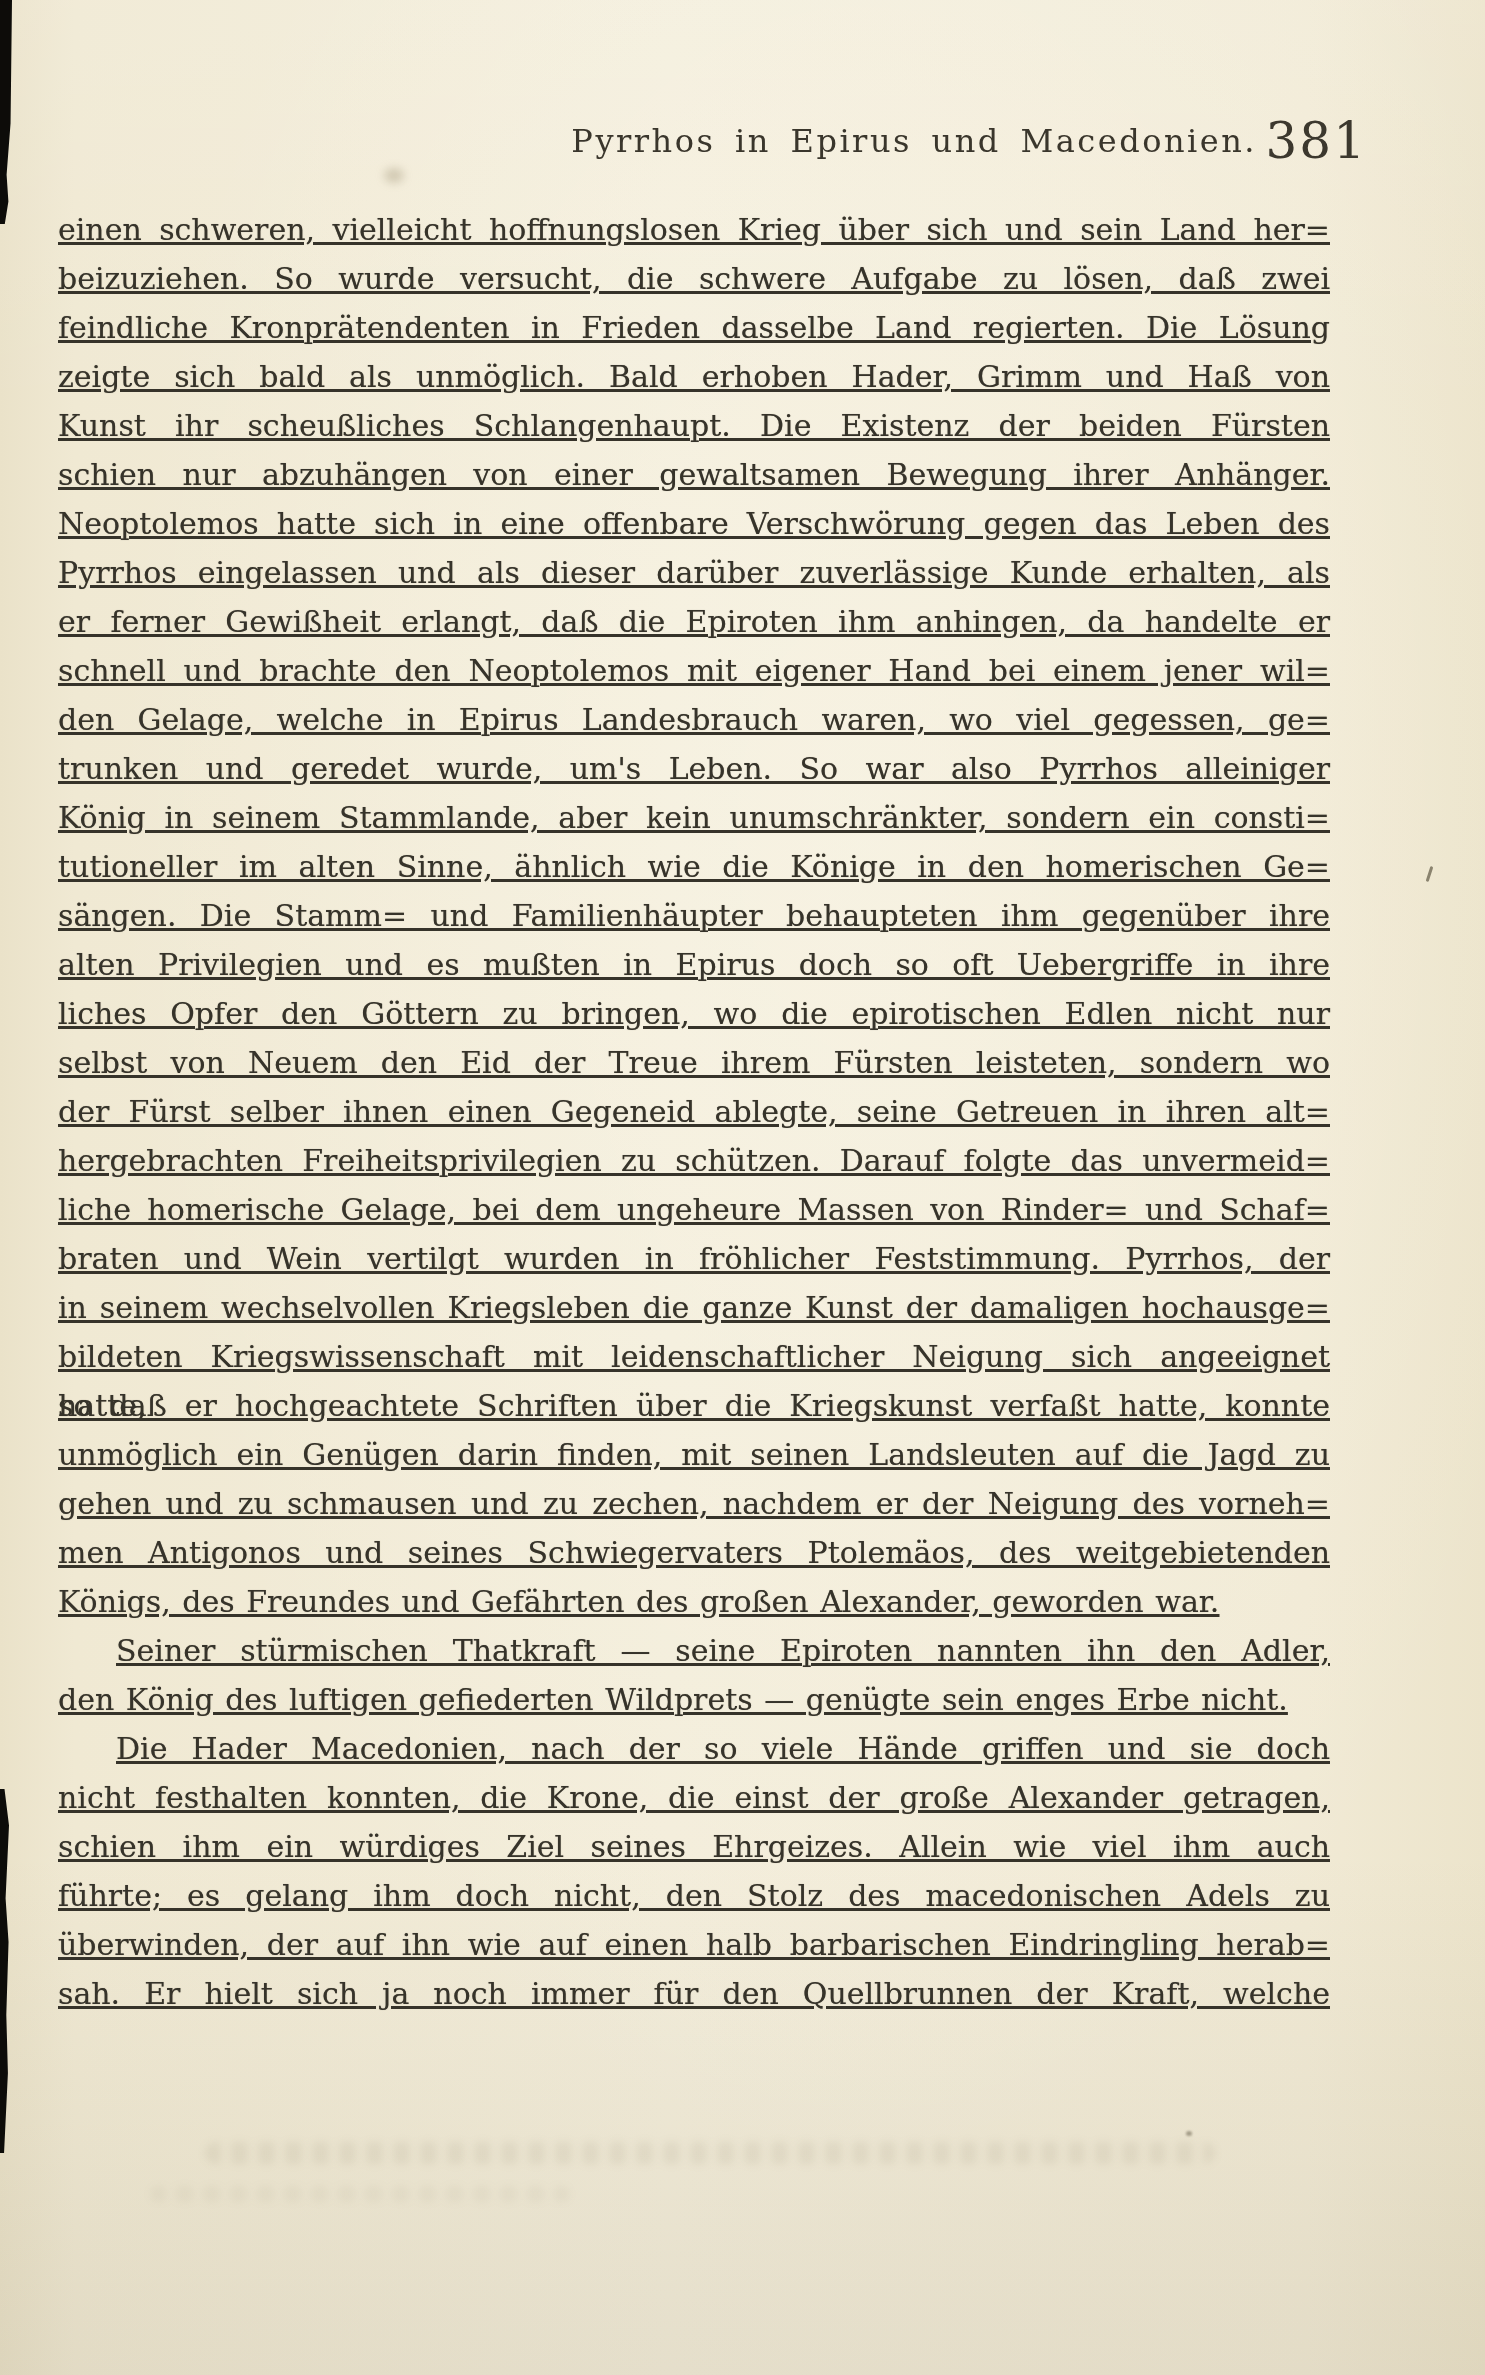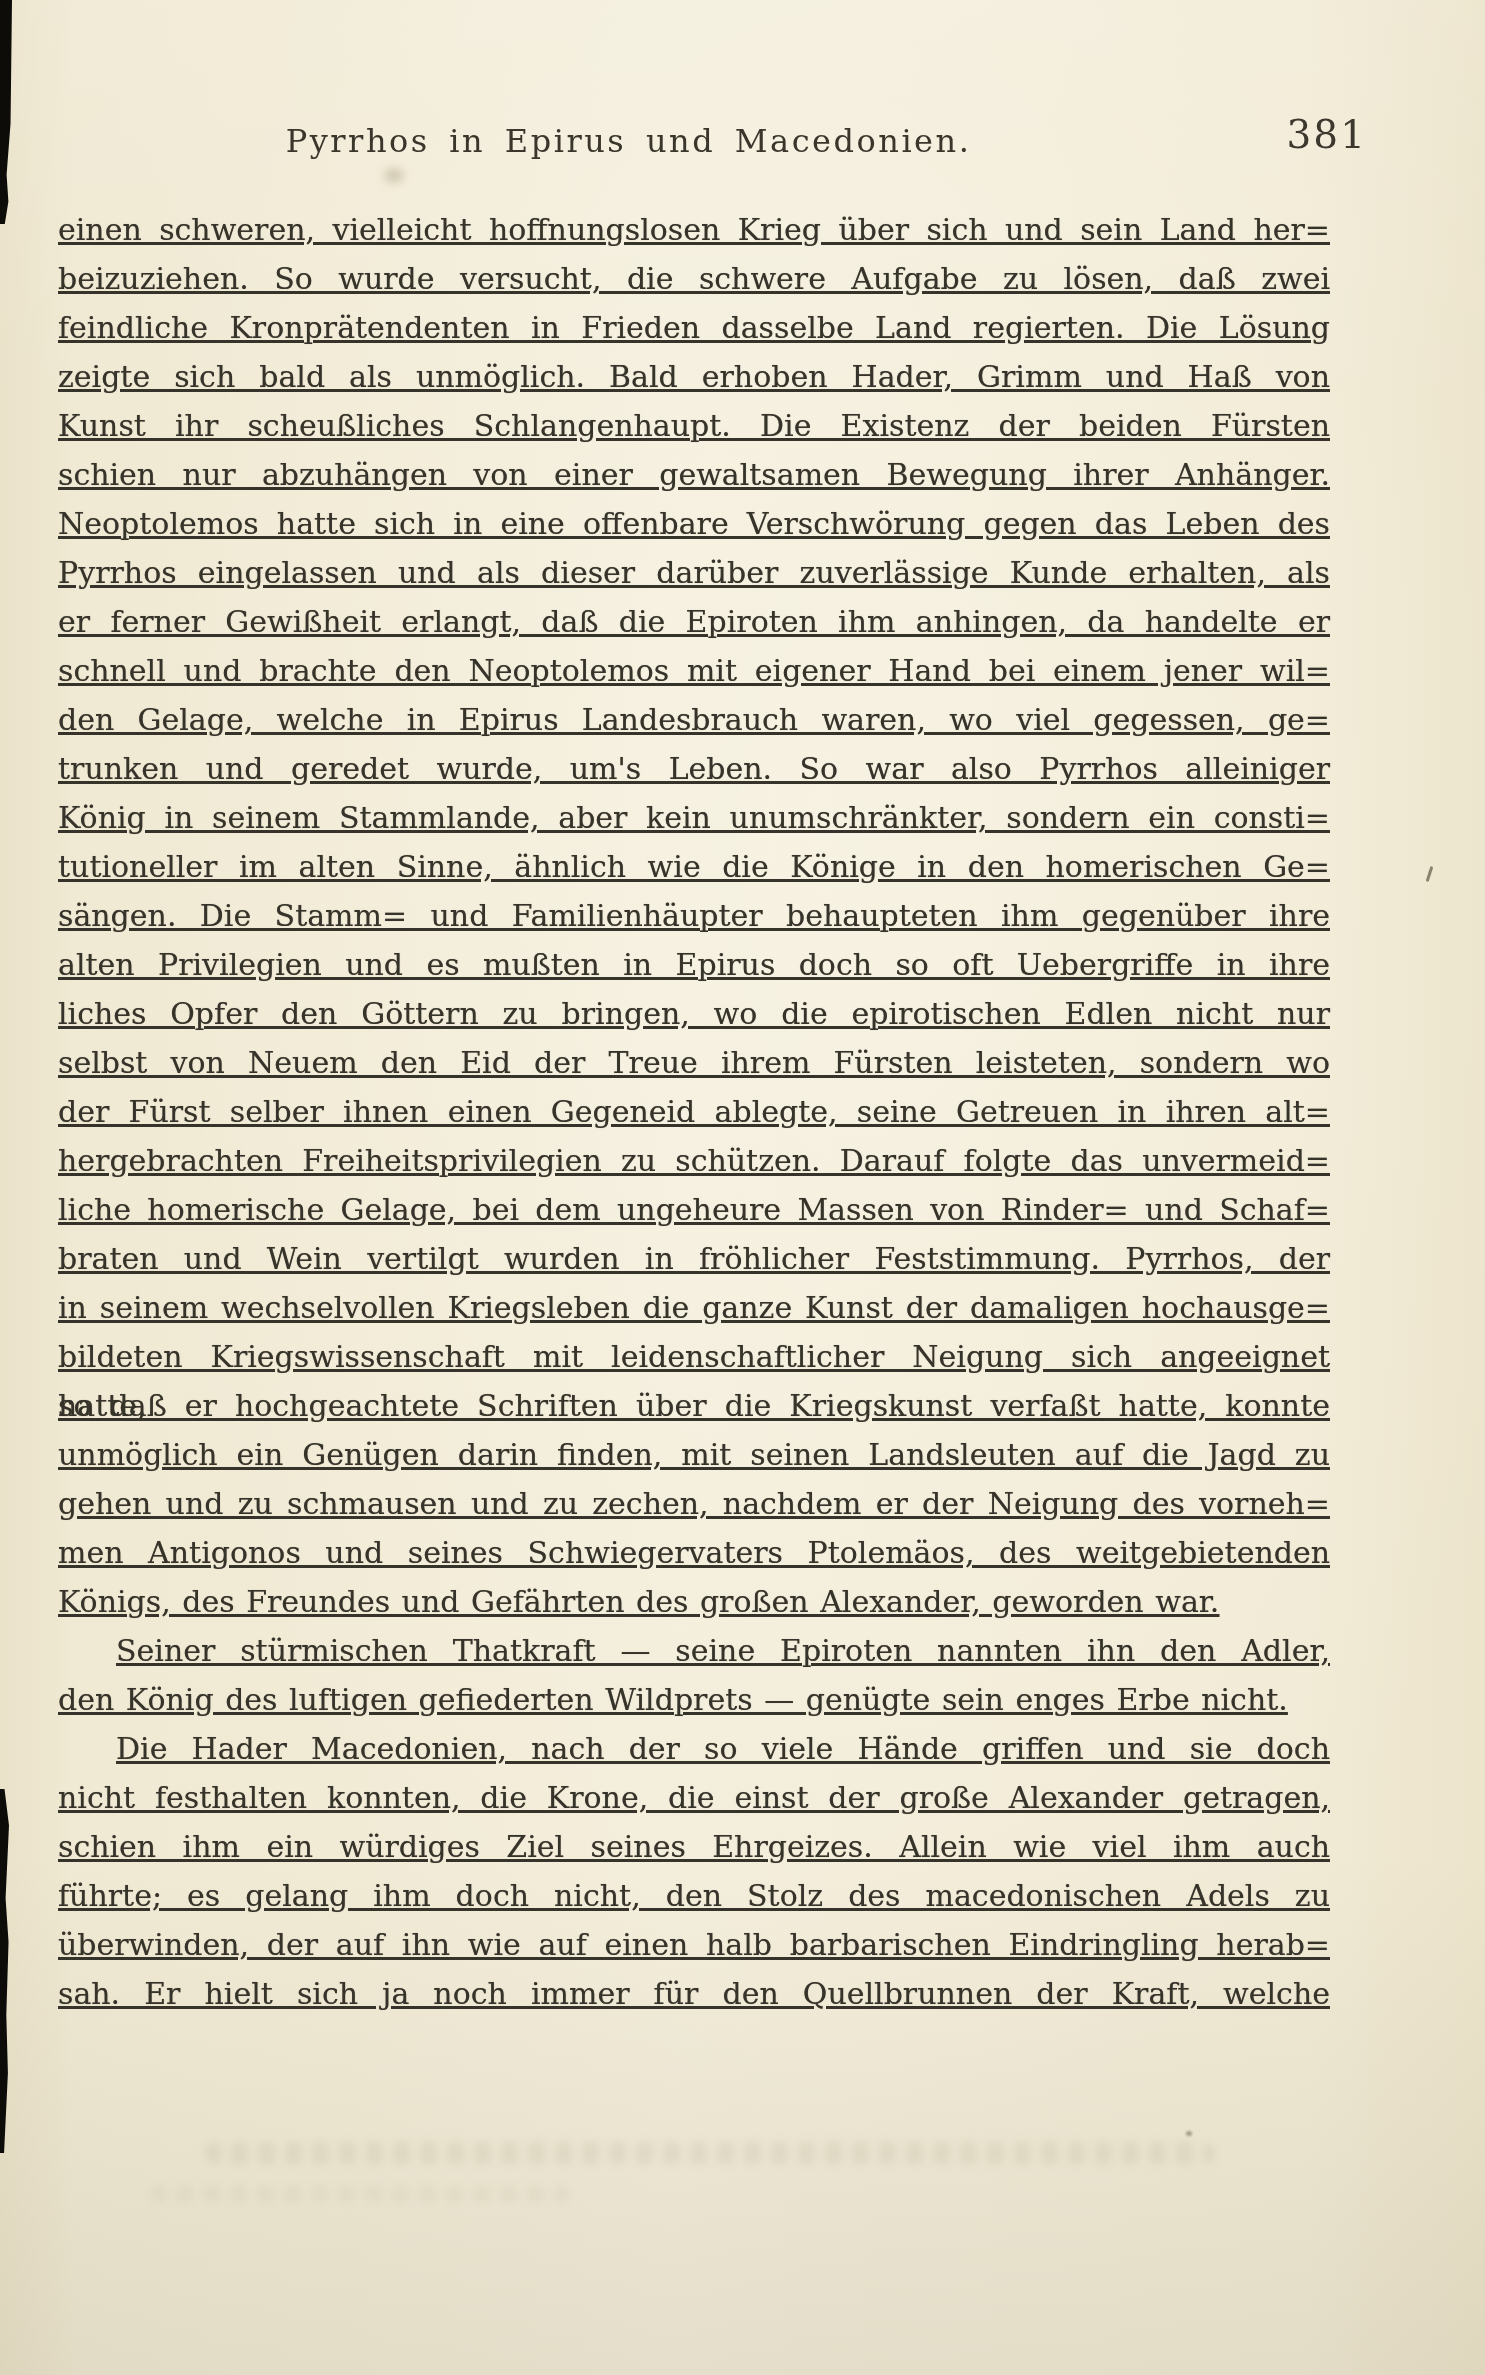--- a/index.html
+++ b/index.html
@@ -20,26 +20,26 @@
   }
   .edge-bottom {
     left:0; top:1789px; width:9px; height:364px;
     clip-path: polygon(0 0, 50% 0, 100% 10%, 62% 30%, 95% 42%, 70% 62%, 88% 78%, 45% 100%, 0 100%);
   }
   .running-head {
     position:absolute; left:0; right:0; top:116px; height:52px;
   }
   .running-title {
     position:absolute; left:0; right:0; top:6px; padding-right:228px;
-    text-align:center; font-size:32px; letter-spacing:2.5px; word-spacing:7px;
+    text-align:right; font-size:32px; letter-spacing:2.5px; word-spacing:7px;
     color:#3a362c;
   }
   .folio {
     position:absolute; top:-4px; right:118px;
-    font-size:39px; letter-spacing:2px; color:#3c382e;
+    font-size:50px; letter-spacing:2px; color:#3c382e;
   }
   .page-body {
     position:absolute; left:58px; top:205px; width:1272px;
   }
   .line {
     height:49px; line-height:49px; font-size:30px; color:#36332a;
     text-align:justify; text-align-last:justify;
     word-spacing:2px;
     text-shadow:0 0 0.7px rgba(58,53,40,0.55);
     white-space:nowrap; overflow:visible;text-decoration:underline;

